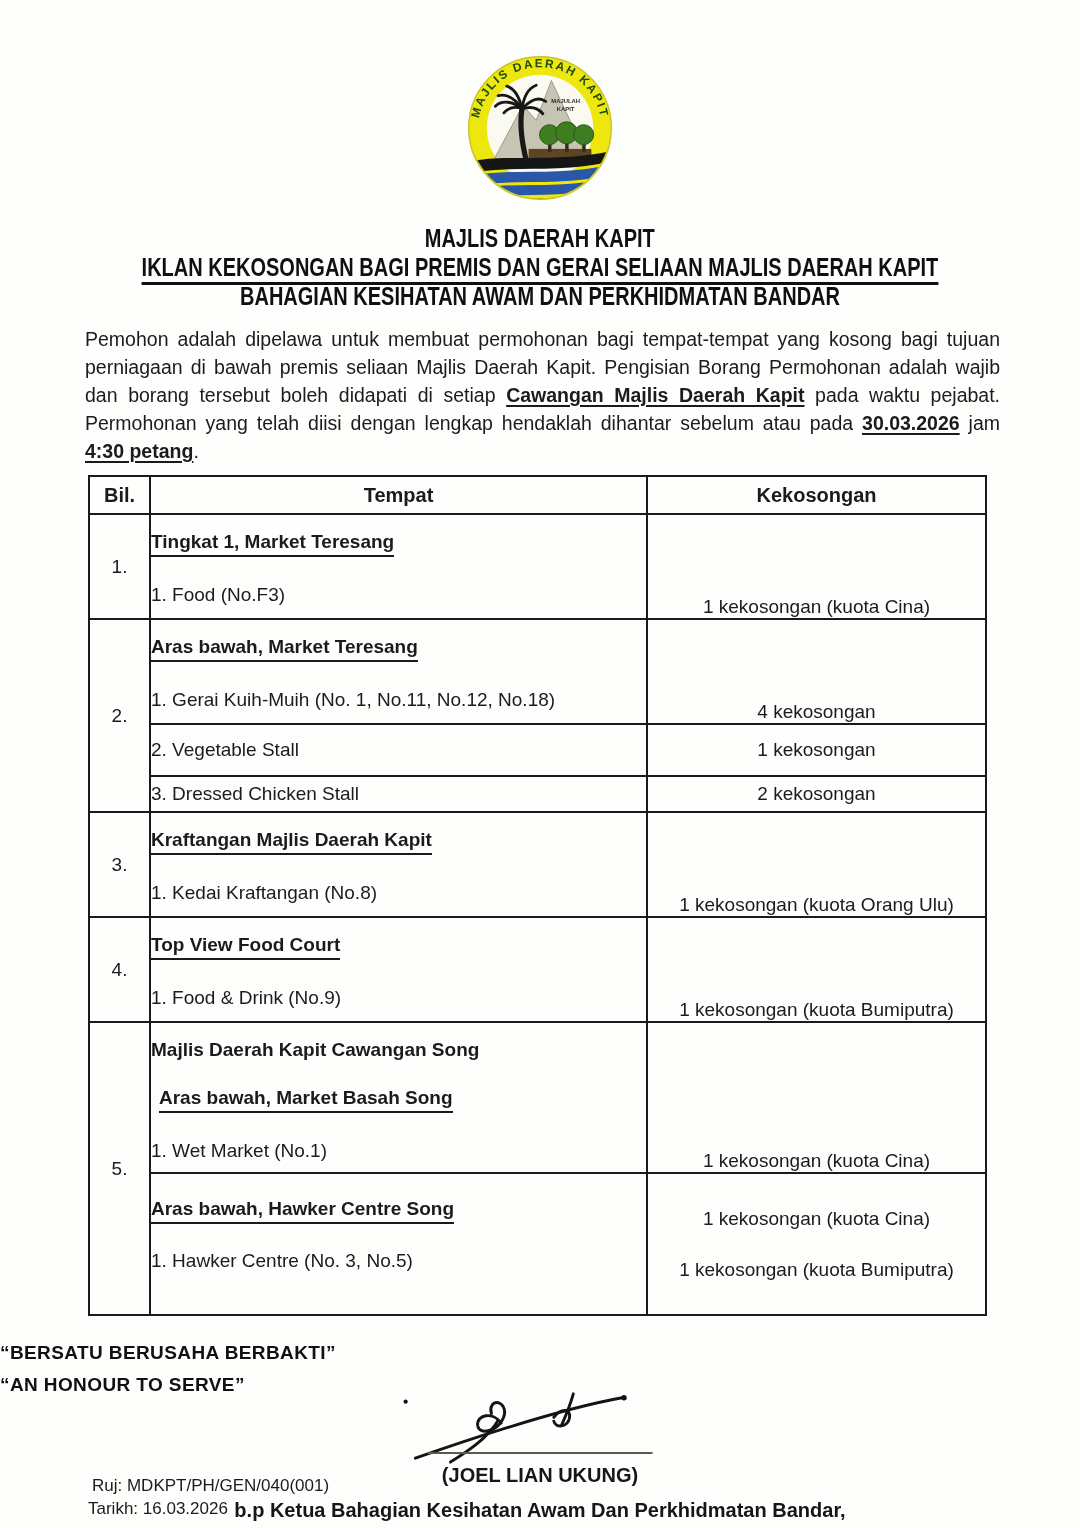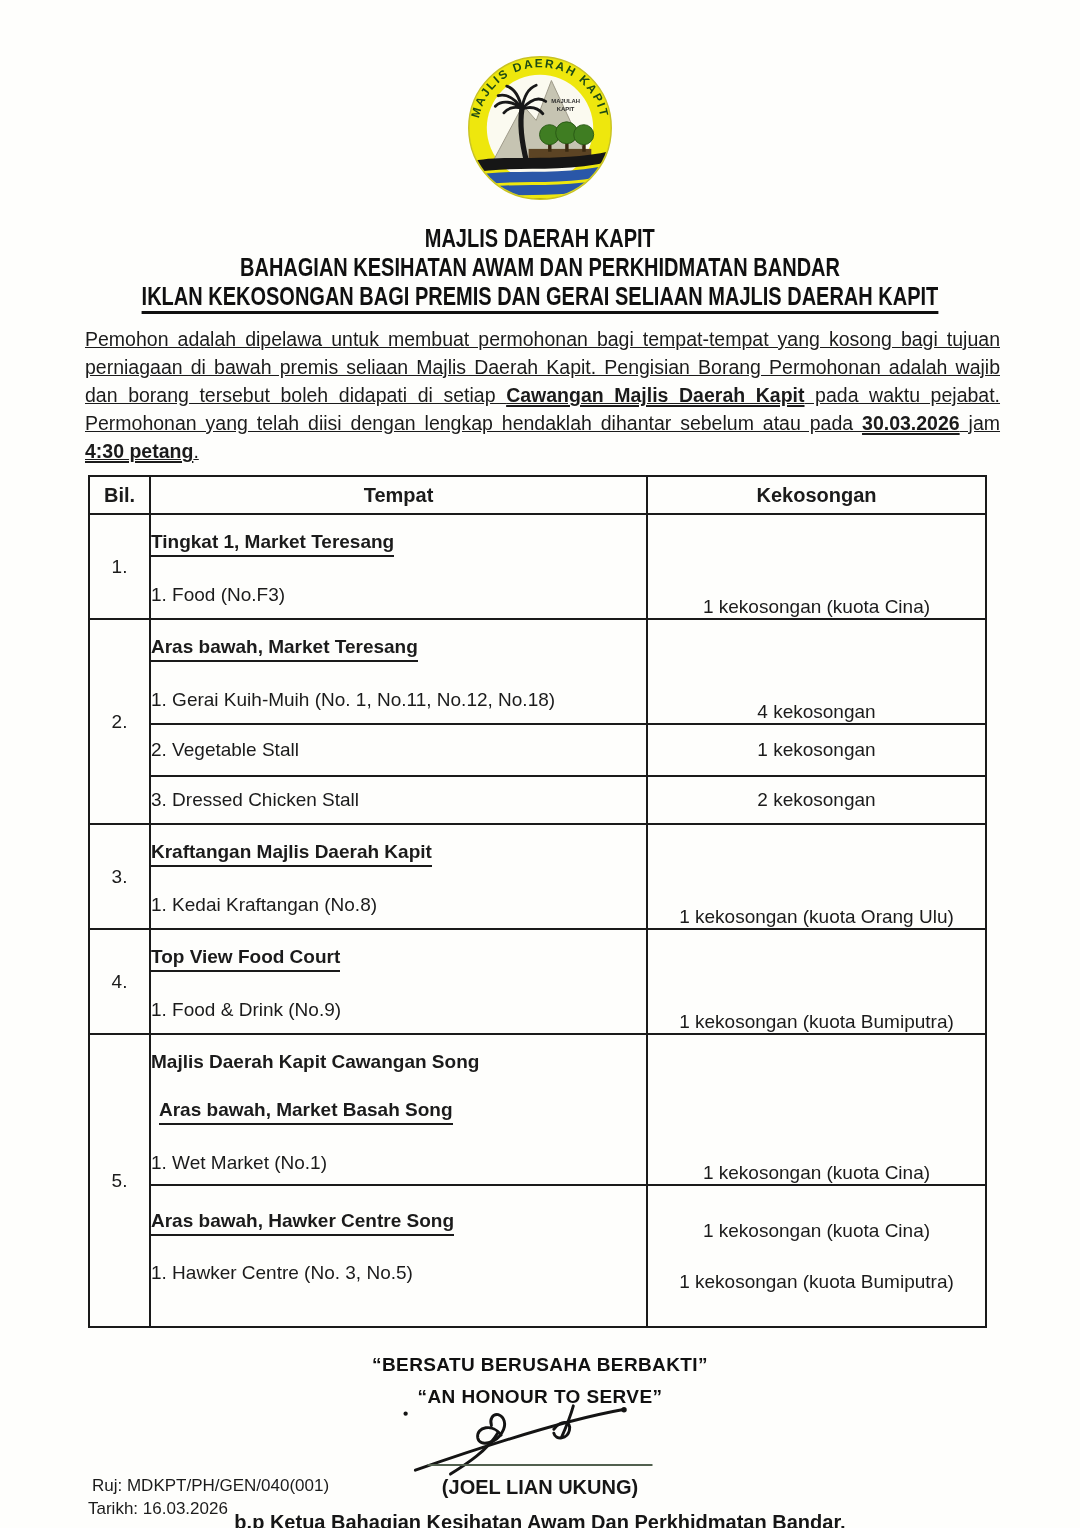--- a/index.html
+++ b/index.html
@@ -15,21 +15,21 @@
 
   
   .doc-header { margin-top:20px; text-align:center; }
   .doc-h { font-weight:bold; font-size:25px; line-height:29px; color:#101010; white-space:nowrap; }
   .cond { display:inline-block; transform:scaleX(0.80); transform-origin:center; }
   .u3 { border-bottom:3px solid #101010; padding-bottom:1px; }
 
   
   .intro {
     margin:14px 80px 0 85px; width:915px;
-    font-size:19.5px; line-height:28px; text-align:justify; color:#1b1b1b;text-decoration:underline;
+    font-size:19.5px; line-height:28px; text-align:justify; color:#1b1b1b;
   }
   .bu { font-weight:bold; text-decoration:underline; text-decoration-thickness:2px; text-underline-offset:3px; }
 
   
   table.vac {
     border-collapse:collapse; table-layout:fixed;
     width:897px; margin:10px 0 0 88px;
     font-size:19px; color:#1b1b1b;
   }
   .vac th, .vac td { border:2.5px solid #1a1a1a; padding:0; }
@@ -48,21 +48,21 @@
   .t-std .heading { margin-top:16px; }
   .t-std .item { margin-top:27px; margin-bottom:12px; }
   .t-solo .item { margin:6px 0; }
   .t-five1 .heading0 { margin-top:16px; }
   .t-five1 .heading { margin-top:26px;margin-left:8px; }
   .t-five1 .item { margin-top:27px; margin-bottom:10px; }
   .t-five2 .heading { margin-top:24px; }
   .t-five2 .item { margin-top:26px; margin-bottom:42px; }
 
   
-  .motto { text-align:center; font-weight:bold; font-size:19px; letter-spacing:0.4px; color:#111; }
+  .motto { text-align:left; font-weight:bold; font-size:19px; letter-spacing:0.4px; color:#111; }
   .motto-1 { margin-top:26px; }
   .motto-2 { margin-top:10px; }
   .sig-area { position:relative; height:60px; margin-top:0; }
   .sig-svg { position:absolute; left:50%; top:-8px; transform:translateX(-55%); }
   .sig-line { position:absolute; left:50%; transform:translateX(-50%); width:225px; top:56px; border-top:2px solid #51604e; }
   .sig-name { margin-top:8px; text-align:center; font-weight:bold; font-size:20px; }
   .sig-title { margin-top:12px; text-align:center; font-weight:bold; font-size:20px; }
   .ref-block { position:absolute; left:88px; bottom:8px; font-size:17px; line-height:23px; color:#1b1b1b; }
   .ref-line:first-child { padding-left:4px; }
 </style>
@@ -119,22 +119,22 @@
       </g>
 
       <text font-size="12.5" font-weight="bold" letter-spacing="2" fill="#1d4a14">
         <textPath href="#arcPath" startOffset="50%" text-anchor="middle">MAJLIS DAERAH KAPIT</textPath>
       </text>
     </svg>
   </div>
 
   <div class="doc-header">
     <div class="doc-h"><span class="cond">MAJLIS DAERAH KAPIT</span></div>
+    <div class="doc-h"><span class="cond"><span class="u3">IKLAN KEKOSONGAN BAGI PREMIS DAN GERAI SELIAAN MAJLIS DAERAH KAPIT</span></span></div>
     <div class="doc-h"><span class="cond">BAHAGIAN KESIHATAN AWAM DAN PERKHIDMATAN BANDAR</span></div>
-    <div class="doc-h"><span class="cond"><span class="u3">IKLAN KEKOSONGAN BAGI PREMIS DAN GERAI SELIAAN MAJLIS DAERAH KAPIT</span></span></div>
   </div>
 
   <p class="intro"><span>Pemohon adalah dipelawa untuk membuat permohonan bagi tempat-tempat yang kosong bagi tujuan perniagaan di bawah premis seliaan Majlis Daerah Kapit. Pengisian Borang Permohonan adalah wajib dan borang tersebut boleh didapati di setiap </span><span class="bu">Cawangan Majlis Daerah Kapit</span><span> pada waktu pejabat. Permohonan yang telah diisi dengan lengkap hendaklah dihantar sebelum atau pada </span><span class="bu">30.03.2026</span><span> jam </span><span class="bu">4:30 petang</span><span>.</span></p>
 
   <table class="vac">
     <colgroup>
         <col style="width:61px">
         <col style="width:497px">
         <col style="width:339px">
       </colgroup>
@@ -169,21 +169,21 @@
         </td>
       </tr>
       <tr style="height:52px">
         <td class="tempat t-solo kek-mid">
           <div class="item">2. Vegetable Stall</div>
         </td>
         <td class="kek kek-mid">
           <div>1 kekosongan</div>
         </td>
       </tr>
-      <tr style="height:48px">
+      <tr style="height:36px">
         <td class="tempat t-solo kek-mid">
           <div class="item">3. Dressed Chicken Stall</div>
         </td>
         <td class="kek kek-mid">
           <div>2 kekosongan</div>
         </td>
       </tr>
 
       <tr style="height:95px">
         <td class="bil">3.</td>

